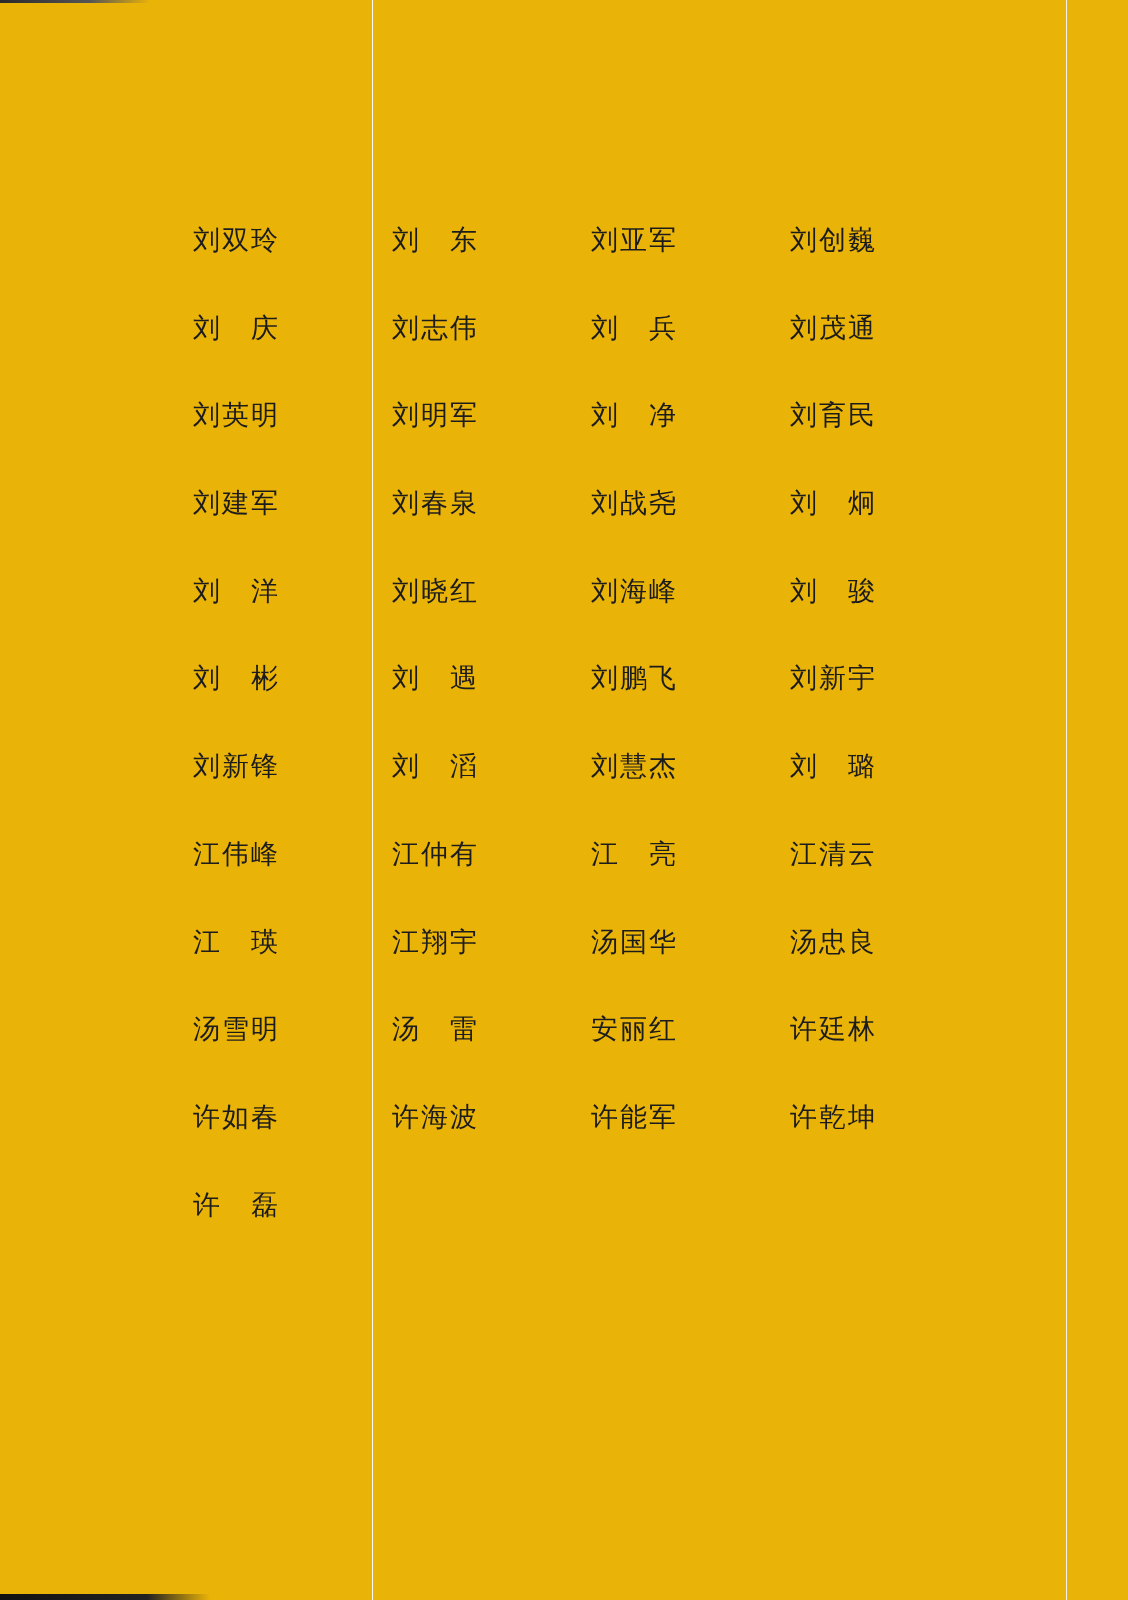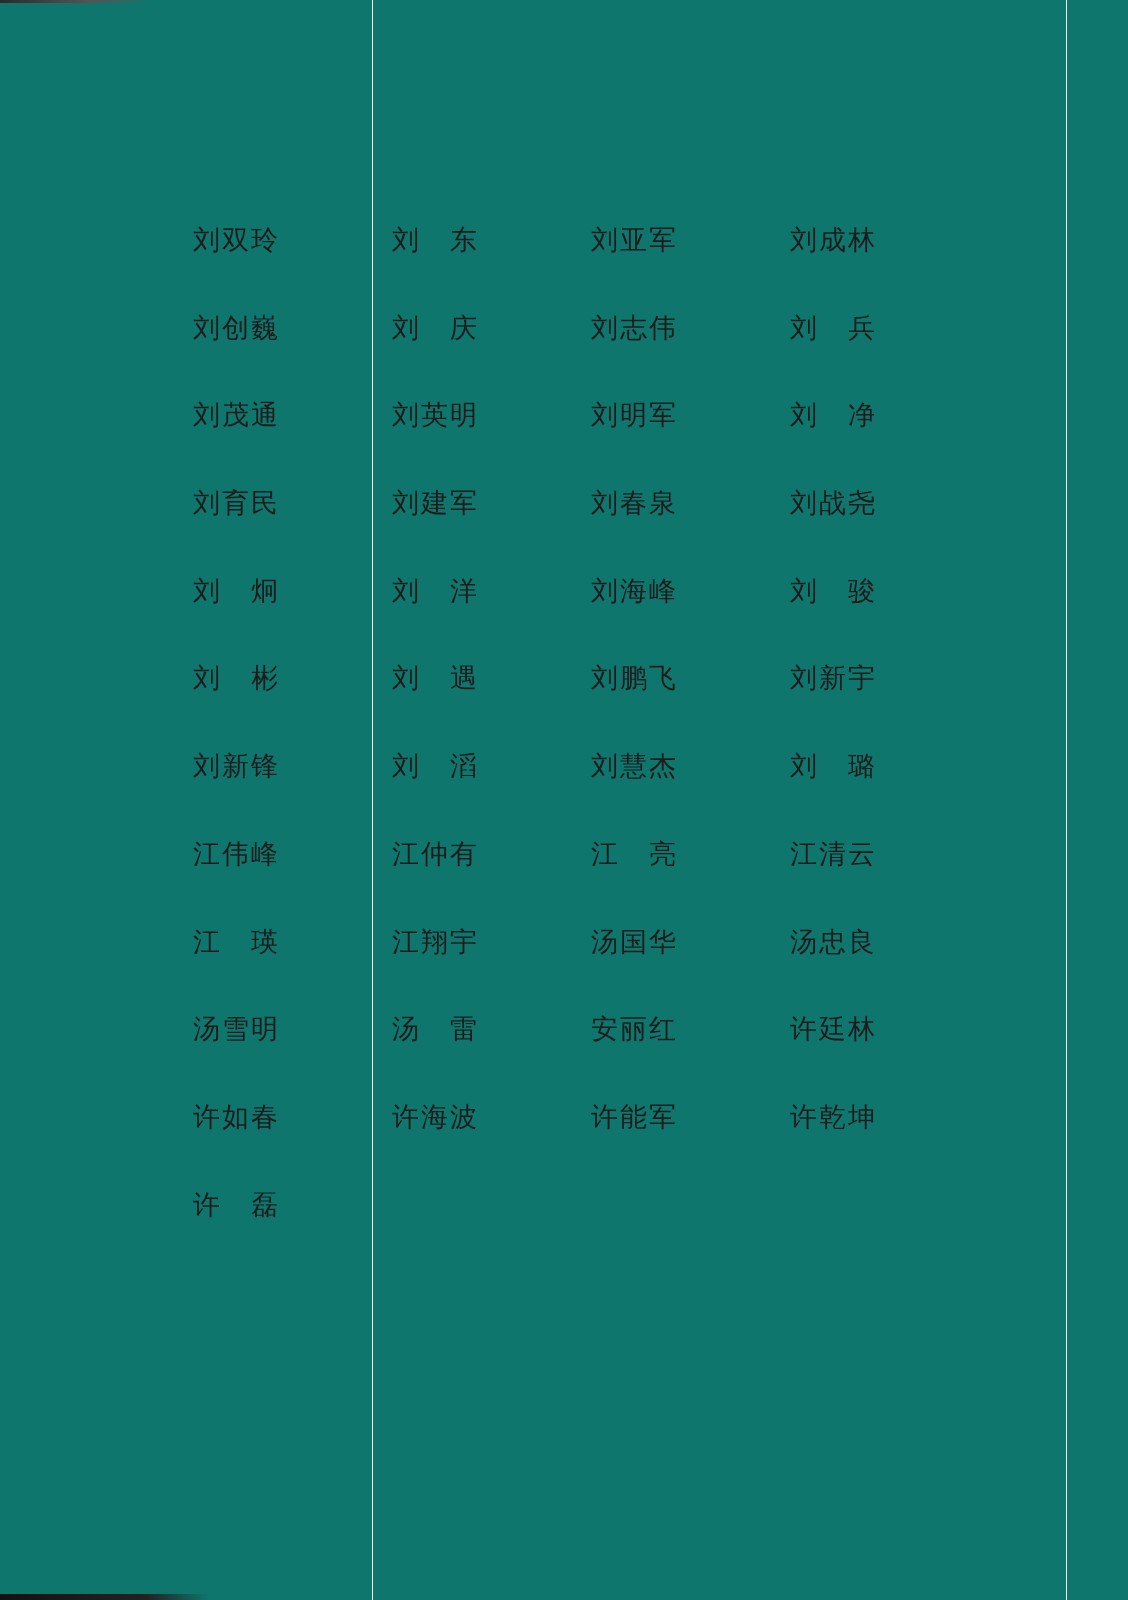--- a/index.html
+++ b/index.html
@@ -13,21 +13,21 @@
       position: relative;
       overflow: hidden;
       font-family: "DejaVu Serif", "Liberation Serif", serif;
       color: #1a1a1a;
     }
     .page {
       position: absolute;
       left: 0; top: 0;
       width: 1128px;
       height: 1600px;
-      background: #0f766e;
+      background: #eab308;
     }
     
     .scan-edge-top {
       position: absolute;
       left: 0; top: 0;
       width: 150px; height: 3px;
       background: linear-gradient(to right, #2a2a2a, #555 60%, rgba(120,120,120,0));
     }
     .scan-edge-bottom {
       position: absolute;
@@ -70,40 +70,40 @@
 <div class="page">
   <div class="scan-edge-top"></div>
   <div class="scan-line-mid"></div>
   <div class="scan-line-right"></div>
 
   <div class="names-grid">
 
     <div class="name-cell">刘双玲</div>
     <div class="name-cell">刘　东</div>
     <div class="name-cell">刘亚军</div>
-    <div class="name-cell">刘成林</div>
 
     <div class="name-cell">刘创巍</div>
     <div class="name-cell">刘　庆</div>
     <div class="name-cell">刘志伟</div>
     <div class="name-cell">刘　兵</div>
 
     <div class="name-cell">刘茂通</div>
     <div class="name-cell">刘英明</div>
     <div class="name-cell">刘明军</div>
 
     <div class="name-cell">刘　净</div>
     <div class="name-cell">刘育民</div>
     <div class="name-cell">刘建军</div>
 
     <div class="name-cell">刘春泉</div>
     <div class="name-cell">刘战尧</div>
     <div class="name-cell">刘　炯</div>
     <div class="name-cell">刘　洋</div>
 
+    <div class="name-cell">刘晓红</div>
     <div class="name-cell">刘海峰</div>
     <div class="name-cell">刘　骏</div>
 
     <div class="name-cell">刘　彬</div>
     <div class="name-cell">刘　遇</div>
     <div class="name-cell">刘鹏飞</div>
     <div class="name-cell">刘新宇</div>
 
     <div class="name-cell">刘新锋</div>
     <div class="name-cell">刘　滔</div>

